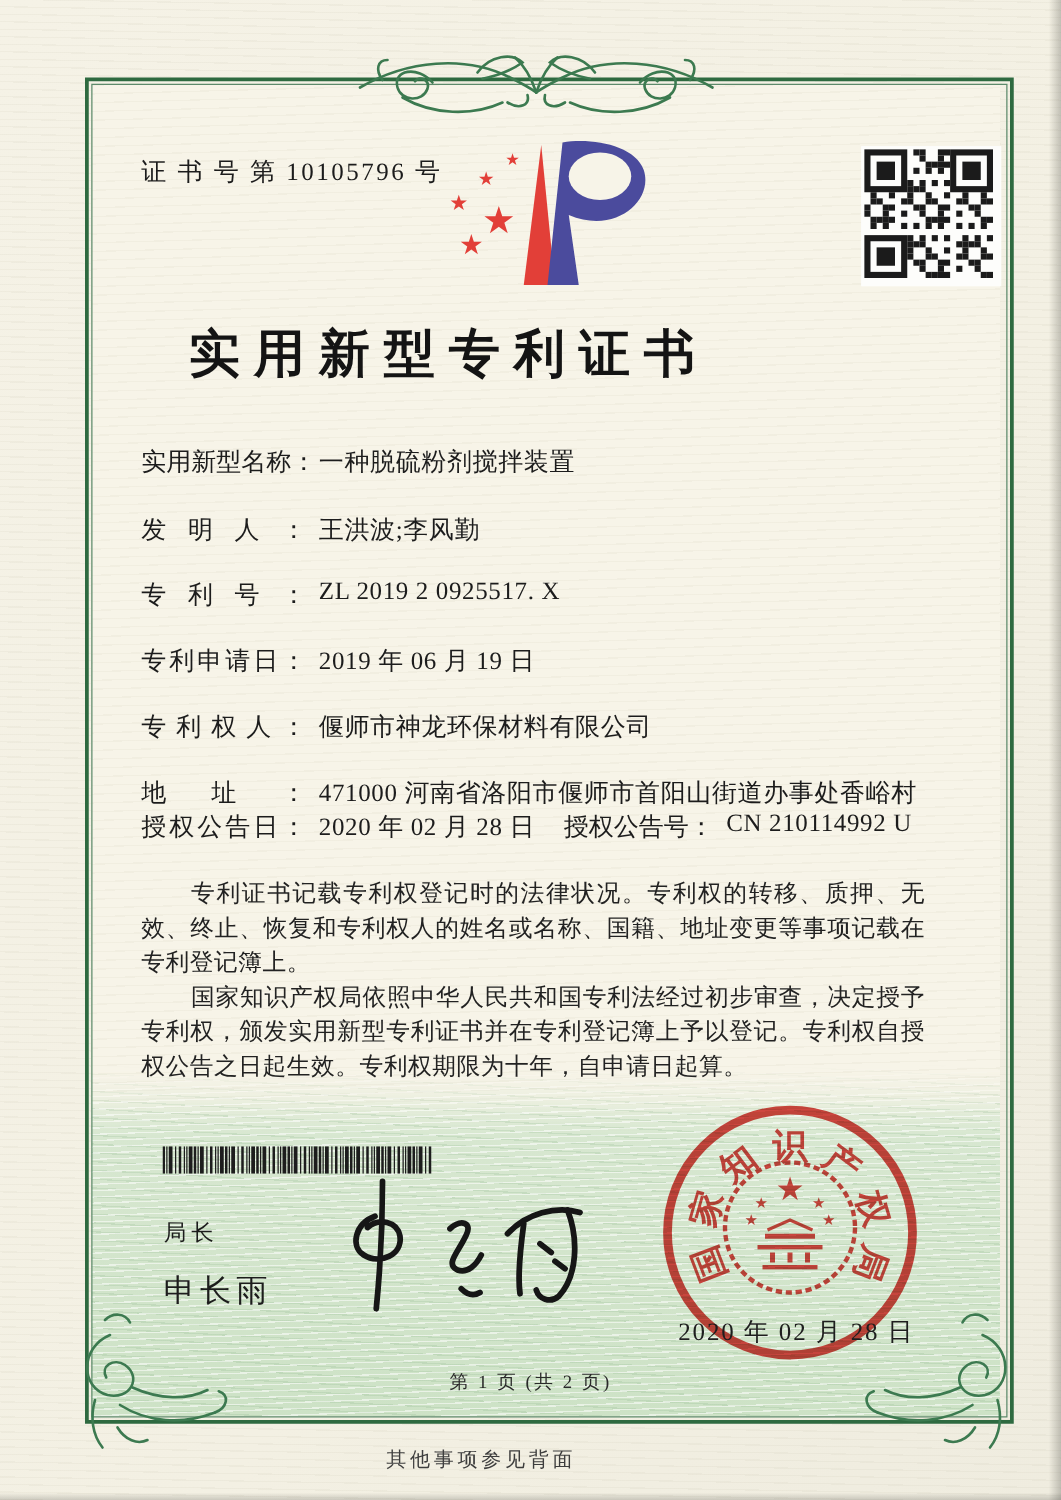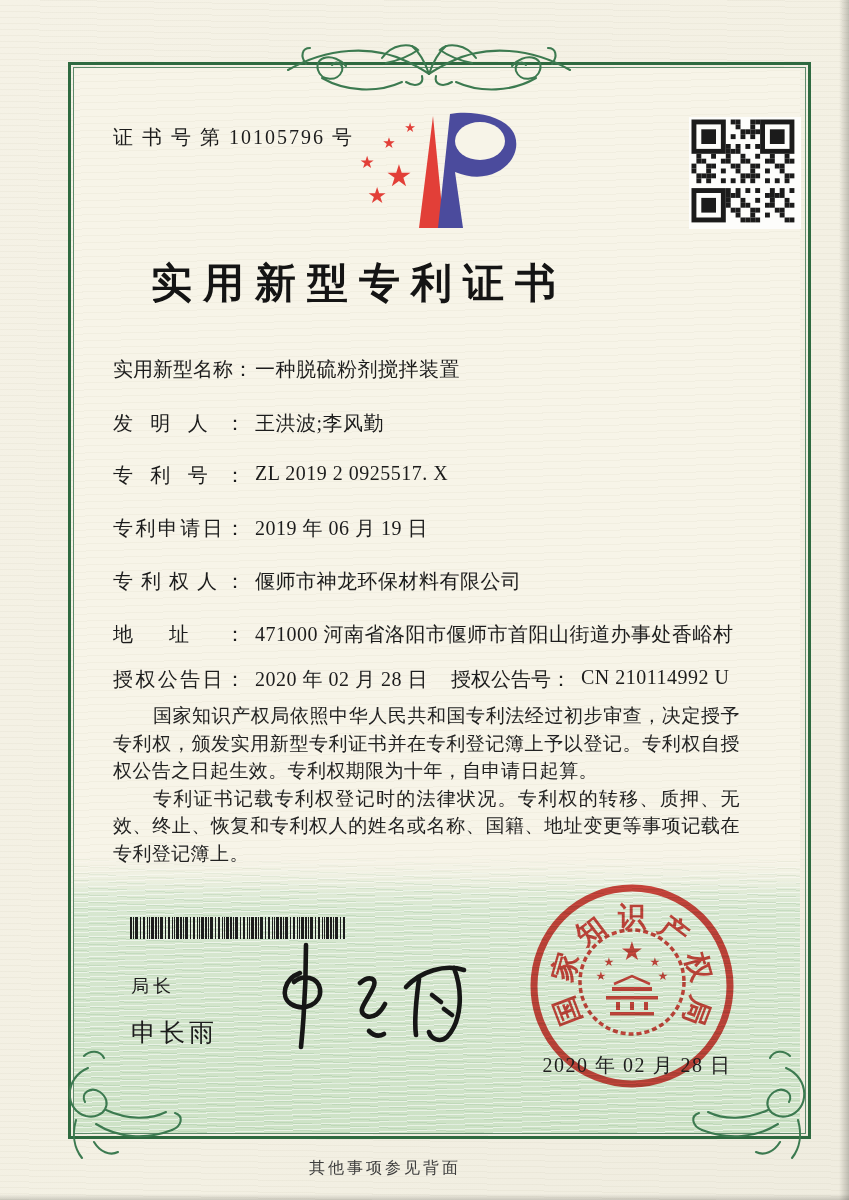--- a/index.html
+++ b/index.html
@@ -48,21 +48,21 @@
   .qr{position:absolute;left:689px;top:117px;width:112px;height:112px;z-index:3;background:#fdfdfb;}
   .title{position:absolute;left:0;width:718px;top:256px;text-align:center;z-index:3;
     font-size:41px;font-weight:bold;letter-spacing:11px;color:#141414;}
 
   
   .rows{position:absolute;left:113px;top:356px;width:626px;z-index:3;font-size:20px;}
   .row{position:absolute;left:0;white-space:nowrap;}
   .lbl{display:inline-block;width:132px;text-align:justify;text-align-last:justify;
        -moz-text-align-last:justify;vertical-align:top;}
   .val{margin-left:10px;letter-spacing:.5px;}
-  .r0{top:0;} .r1{top:54px;} .r2{top:106px;} .r3{top:159px;} .r4{top:212px;} .r5{top:265px;} .r6{top:310px;}
+  .r0{top:0;} .r1{top:54px;} .r2{top:106px;} .r3{top:159px;} .r4{top:212px;} .r5{top:265px;} .r6{top:292px;}
   .grant-pub{position:absolute;left:338px;top:0;white-space:nowrap;}
   .grant-pub .lbl{width:120px;}
 
   
   .body-text{position:absolute;left:113px;top:702px;width:627px;z-index:3;
     font-size:19px;line-height:27.5px;text-align:justify;letter-spacing:.4px;color:#222;}
   .body-text p{margin:0;text-indent:2.1em;}
 
   
   .barcode{position:absolute;left:130px;top:917px;z-index:3;}
@@ -309,22 +309,22 @@
     </div>
     <div class="row r6">
       <span class="lbl">授权公告日：</span><span class="val">2020 年 02 月 28 日</span>
       <span class="grant-pub">
         <span class="lbl">授权公告号：</span><span class="val">CN 210114992 U</span>
       </span>
     </div>
   </div>
 
   <div class="body-text">
+    <p>专利证书记载专利权登记时的法律状况。专利权的转移、质押、无效、终止、恢复和专利权人的姓名或名称、国籍、地址变更等事项记载在专利登记簿上。</p>
     <p>国家知识产权局依照中华人民共和国专利法经过初步审查，决定授予专利权，颁发实用新型专利证书并在专利登记簿上予以登记。专利权自授权公告之日起生效。专利权期限为十年，自申请日起算。</p>
-    <p>专利证书记载专利权登记时的法律状况。专利权的转移、质押、无效、终止、恢复和专利权人的姓名或名称、国籍、地址变更等事项记载在专利登记簿上。</p>
   </div>
 
   <div class="barcode">
     <svg width="218" height="22" viewBox="0 0 218 22">
         <g class="bars">
           <rect x="0" y="0" width="2" height="22" fill="#1d1d1d"></rect>
           <rect x="3" y="0" width="1" height="22" fill="#1d1d1d"></rect>
           <rect x="5" y="0" width="3" height="22" fill="#1d1d1d"></rect>
           <rect x="10" y="0" width="1" height="22" fill="#1d1d1d"></rect>
           <rect x="13" y="0" width="2" height="22" fill="#1d1d1d"></rect>
@@ -440,17 +440,18 @@
         <rect x="90" y="122" width="4" height="8" stroke="none"></rect>
         <rect x="104" y="122" width="4" height="8" stroke="none"></rect>
         <rect x="118" y="122" width="4" height="8" stroke="none"></rect>
         <rect x="84" y="132" width="44" height="3.5" stroke="none"></rect>
       </g>
     </svg>
   </div>
 
   <div class="seal-date">2020 年 02 月 28 日</div>
 
+  <div class="page-info">第 1 页 (共 2 页)</div>
   <div class="back-note">其他事项参见背面</div>
 
   <div class="scan-edge-right"></div>
   <div class="scan-edge-bottom"></div>
 </div>
 
 </body></html>

